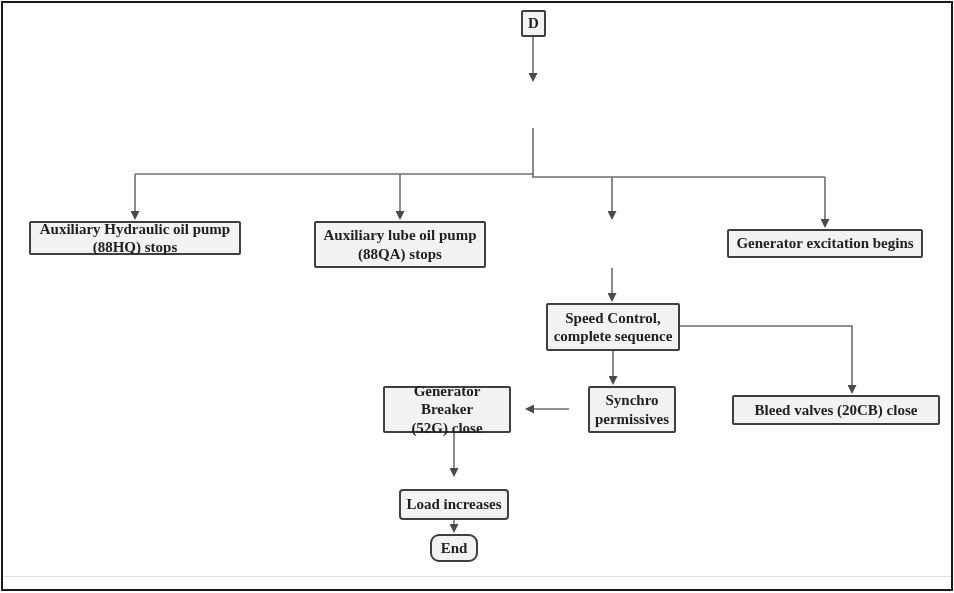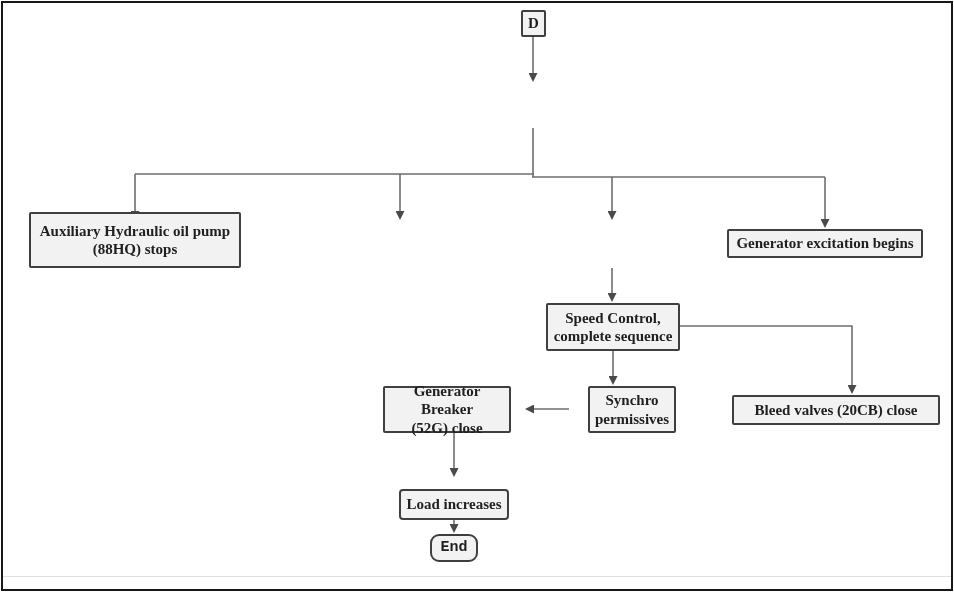--- a/index.html
+++ b/index.html
@@ -34,21 +34,21 @@
     font-weight:bold;
     font-size:15px;
     line-height:1.22;
     display:flex;
     align-items:center;
     justify-content:center;
     text-align:center;
     white-space:pre-line;
     padding:1px 3px;
   }
-  .node.terminator{border-radius:9px;font-family:Liberation Mono, monospace;}
+  .node.terminator{border-radius:9px;}
   .node.small-round{border-radius:4px;margin-top:11px;}
   .faint-rule{
     position:absolute;
     left:3px;right:3px;top:576px;
     height:1px;
     background:#e0e0e0;
   }
 </style>
 </head>
 <body>
@@ -77,23 +77,25 @@
     <path class="edge" d="M613,351 L613,382" marker-end="url(#arrow)"></path>
     <path class="edge" d="M680,326 L852,326 L852,391" marker-end="url(#arrow)"></path>
     <path class="edge" d="M569,409 L528,409" marker-end="url(#arrow)"></path>
     <path class="edge" d="M454,432 L454,474" marker-end="url(#arrow)"></path>
     <path class="edge" d="M454,508 L454,530" marker-end="url(#arrow)"></path>
   </svg>
 
   <div class="node" style="left:521px;top:10px;width:25px;height:27px">D</div>
 
 
-  <div class="node" style="left:29px;top:212px;width:212px;height:56px">Auxiliary Hydraulic oil pump
+  <div class="node" style="left:29px;top:221px;width:212px;height:34px">Auxiliary Hydraulic oil pump
 (88HQ) stops</div>
 
+  <div class="node" style="left:314px;top:221px;width:172px;height:47px">Auxiliary lube oil pump
+(88QA) stops</div>
 
 
   <div class="node" style="left:546px;top:303px;width:134px;height:48px">Speed Control,
 complete sequence</div>
 
   <div class="node" style="left:727px;top:229px;width:196px;height:29px">Generator excitation begins</div>
 
   <div class="node" style="left:383px;top:386px;width:128px;height:47px">Generator Breaker
 (52G) close</div>
 

